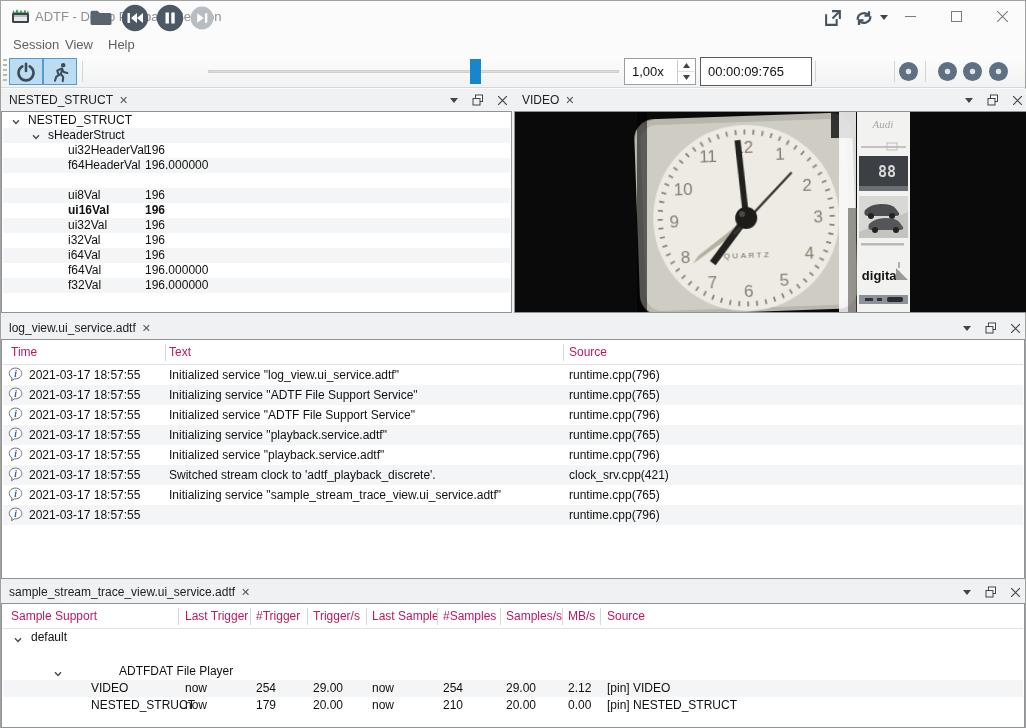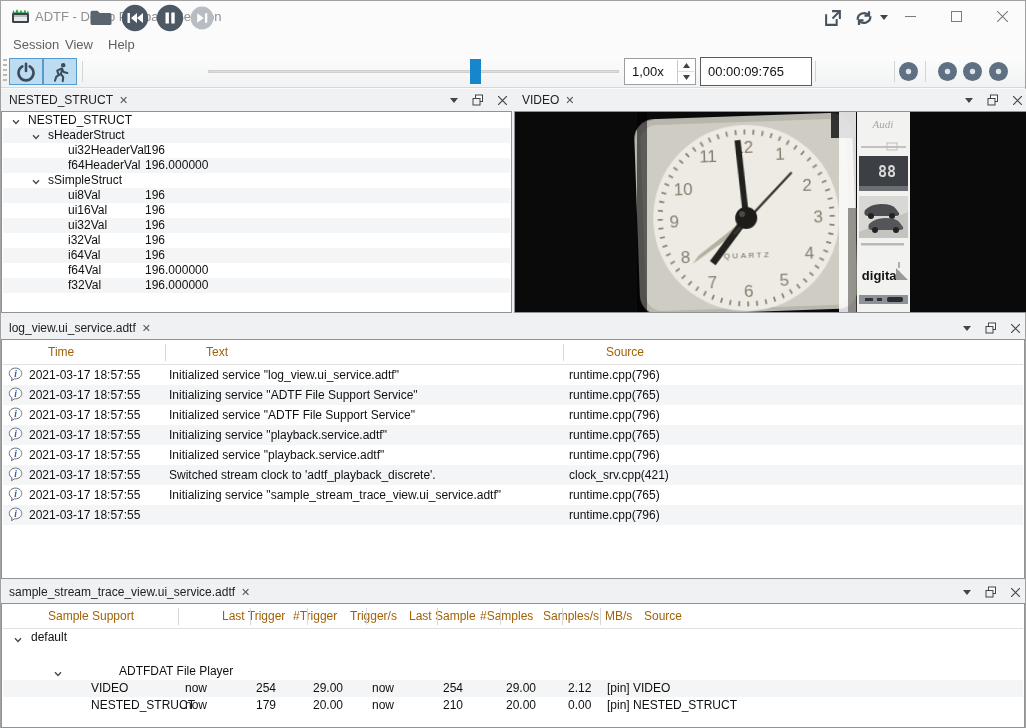--- a/index.html
+++ b/index.html
@@ -46,21 +46,21 @@
   .pbtn { width:14px; height:14px; display:flex; align-items:center; justify-content:center; }
   .pcontent { position:absolute; left:0; top:22px; right:0; bottom:0; background:#fff; border:1px solid #8f9398; overflow:hidden; }
 
   
   .trow { position:absolute; left:1px; right:1px; height:15px; line-height:15px; }
   .lrow { position:absolute; left:1px; right:1px; height:20px; line-height:20px; }
   .xrow { position:absolute; left:1px; right:1px; height:17px; line-height:17px; }
   .alt { background:#f4f5f6; }
   .cell { position:absolute; top:0; white-space:nowrap; color:#101010; }
   .hdr { position:absolute; left:1px; right:1px; top:0; height:25px; line-height:25px; background:#fff; border-bottom:1px solid #e0e0e0; }
-  .hdr .cell { color:#a16207;margin-left:37px; }
+  .hdr .cell { color:#be185d; }
   .hsep { position:absolute; top:4px; width:1px; height:17px; background:#d7d7d7; }
   .chev { position:absolute; top:50%; margin-top:-5px; width:10px; height:10px; }
   .rowicon { position:absolute; left:5px; top:50%; margin-top:-8px; width:16px; height:16px; }
 
   
   .videobox { position:absolute; left:0; top:22px; right:0; bottom:0; background:#000; border:1px solid #8f9398; }
   .soft { filter:blur(0.6px); }
 </style>
 </head>
 <body>
@@ -258,31 +258,25 @@
             <span class="cell" style="left: 45px;">sHeaderStruct</span>
           </div>
           <div class="trow" style="top: 31px;">
             <span class="cell" style="left: 65px;">ui32HeaderVal</span>
             <span class="cell" style="left: 142px;">196</span>
           </div>
           <div class="trow alt" style="top: 46px;">
             <span class="cell" style="left: 65px;">f64HeaderVal</span>
             <span class="cell" style="left: 142px;">196.000000</span>
           </div>
-          <div class="trow" style="top: 61px;">
-            <span class="chev" style="left: 28px;"><svg width="10" height="10" viewBox="0 0 10 10">
-                <path d="M2 3.2 L5 6.4 L8 3.2" stroke="#4a4a4a" stroke-width="1.4" fill="none"></path>
-              </svg></span>
-            <span class="cell" style="left: 45px;">sSimpleStruct</span>
-          </div>
           <div class="trow alt" style="top: 76px;">
             <span class="cell" style="left: 65px; text-align: center;">ui8Val</span>
             <span class="cell" style="left: 142px;">196</span>
           </div>
-          <div class="trow" style="top: 91px;">
+          <div class="trow" style="top: 91px; font-weight: bold;">
             <span class="cell" style="left: 65px;">ui16Val</span>
             <span class="cell" style="left: 142px;">196</span>
           </div>
           <div class="trow alt" style="top: 106px;">
             <span class="cell" style="left: 65px;">ui32Val</span>
             <span class="cell" style="left: 142px;">196</span>
           </div>
           <div class="trow" style="top: 121px;">
             <span class="cell" style="left: 65px;">i32Val</span>
             <span class="cell" style="left: 142px;">196</span>

